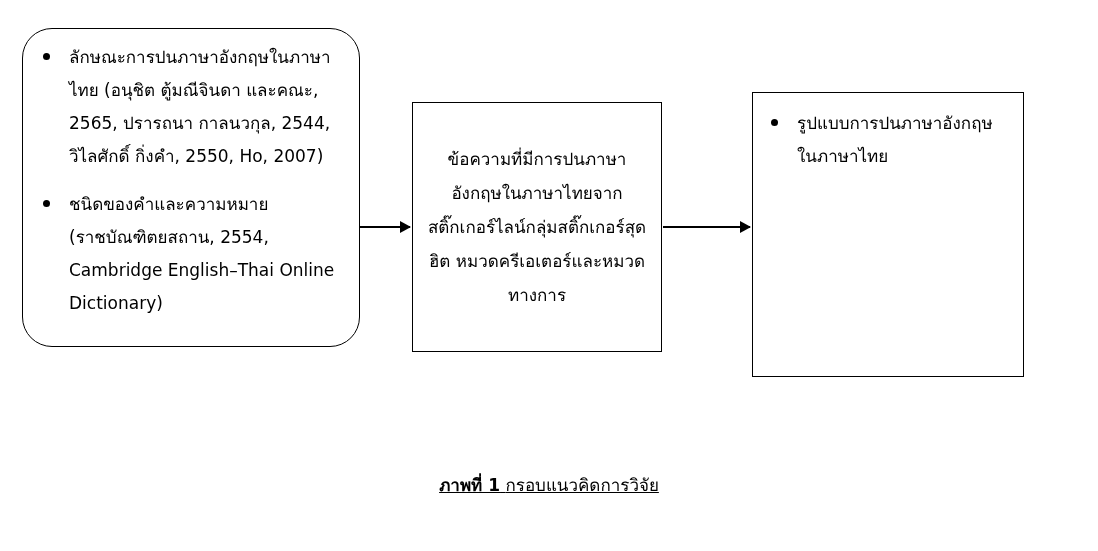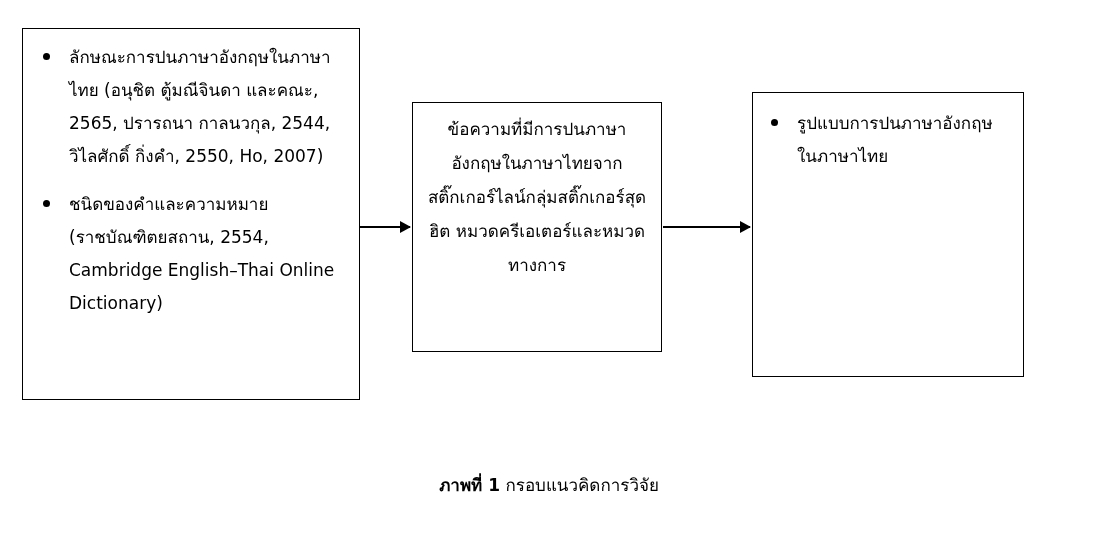--- a/index.html
+++ b/index.html
@@ -29,32 +29,34 @@
     border: 1px solid #000000;
     box-sizing: border-box;
     background: #ffffff;
   }
 
   
   #box-inputs {
     left: 22px;
     top: 28px;
     width: 338px;
-    height: 372px;
+    height: 319px;
     padding: 12px 14px 12px 12px;
+    border-radius: 30px;
   }
 
   
   #box-process {
     left: 412px;
     top: 102px;
     width: 250px;
     height: 250px;
     padding: 9px 14px;
     display: flex;
+    align-items: center;
     justify-content: center;
   }
 
   
   #box-outputs {
     left: 752px;
     top: 92px;
     width: 272px;
     height: 285px;
     padding: 14px 20px 12px 10px;
@@ -123,20 +125,21 @@
   }
 
   .caption {
     position: absolute;
     left: 0;
     top: 472px;
     width: 1098px;
     text-align: center;
     font-size: 17px;
     line-height: 1.6;
+    text-decoration: underline;
   }
   .caption .label {
     font-weight: bold;
   }
 </style>
 </head>
 <body>
 
 <div class="diagram">
 

